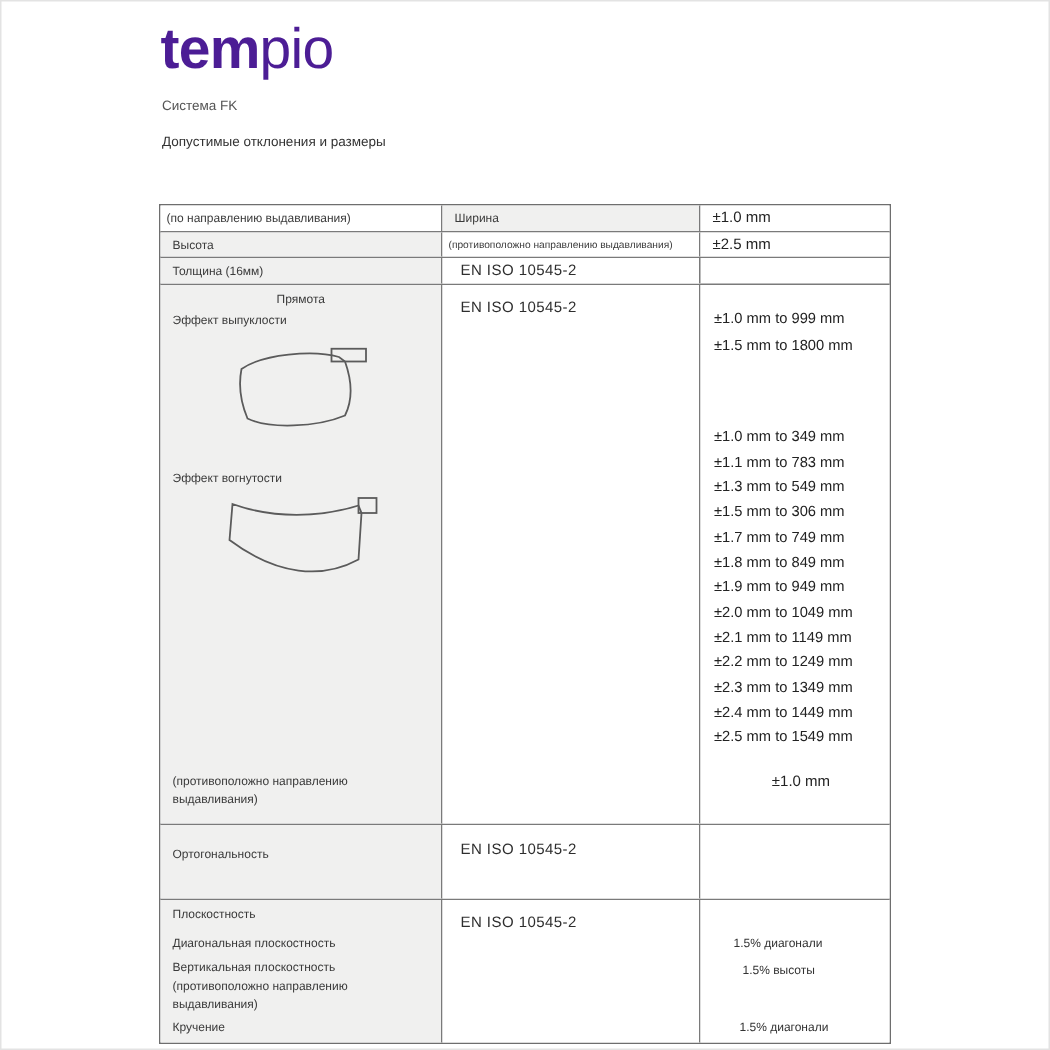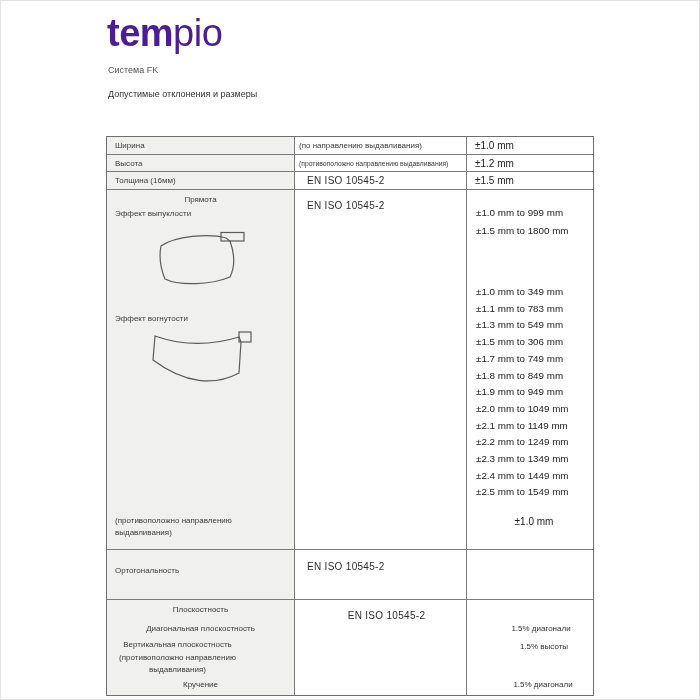--- a/index.html
+++ b/index.html
@@ -18,21 +18,21 @@
   .logo .l { font-weight:normal; }
   .subtitle { position:absolute; left:107px; top:64px; font-size:9px; color:#555; }
   .doc-link { position:absolute; left:107px; top:88px; font-size:9px; color:#333; cursor:pointer; }
 
   
   .tbl {
     position:absolute; left:105px; top:135px; width:488px;
     border:1px solid #6e6e6e;
   }
   .trow { display:grid; grid-template-columns:188px 172px 1fr; border-bottom:1px solid #7a7a7a; }
-  .trow:last-child { border-bottom:none;text-align:center; }
+  .trow:last-child { border-bottom:none; }
   .cell { position:relative; }
   .c1 { background:#f0f0ef; border-right:1px solid #7a7a7a; }
   .c2 { background:#fff; border-right:1px solid #7a7a7a; }
   .c3 { background:#fff; }
 
   .vcenter { display:flex; align-items:center; }
   .lbl  { font-size:8px; color:#3b3b3b; }
   .pad8 { padding-left:8px; }
   .note  { font-size:8px; color:#3b3b3b; padding-left:4px; }
   .note-sm { font-size:6.8px; color:#3b3b3b; padding-left:4px; white-space:nowrap; }
@@ -75,52 +75,49 @@
 
 <div class="logo">
   <span class="b">tem</span><span class="l">pio</span>
 </div>
 <div class="subtitle">Система FK</div>
 <div class="doc-link">Допустимые отклонения и размеры</div>
 
 <div class="tbl">
 
   <div class="trow" style="height:18px">
+    <div class="cell c2 vcenter">
+        <span class="note">(по направлению выдавливания)</span>
+      </div>
     <div class="cell c1 vcenter">
         <span class="lbl pad8">Ширина</span>
-      </div>
-    <div class="cell c2 vcenter">
-        <span class="note">(по направлению выдавливания)</span>
       </div>
     <div class="cell c3 vcenter">
         <span class="val pad8">±1.0 mm</span>
       </div>
   </div>
 
   <div class="trow" style="height:17px">
     <div class="cell c1 vcenter">
         <span class="lbl pad8">Высота</span>
       </div>
     <div class="cell c2 vcenter">
         <span class="note-sm">(противоположно направлению выдавливания)</span>
       </div>
     <div class="cell c3 vcenter">
-        <span class="val pad8">±1.2 mm</span>
+        <span class="val pad8">±2.5 mm</span>
       </div>
   </div>
 
   <div class="trow" style="height:18px">
     <div class="cell c1 vcenter">
         <span class="lbl pad8">Толщина (16мм)</span>
       </div>
     <div class="cell c2 vcenter">
         <span class="std" style="padding-left:12px">EN ISO 10545-2</span>
-      </div>
-    <div class="cell c3 vcenter">
-        <span class="val pad8">±1.5 mm</span>
       </div>
   </div>
 
   <div class="trow" style="height:360px">
     <div class="cell c1 straight-c1">
       <div class="t1">Прямота</div>
       <div class="t2">Эффект выпуклости</div>
 
       <svg class="diagram-convex" width="92" height="58" viewBox="0 0 92 58">
         <path d="M4,17 C18,7 52,4 69,9 L73,12 C78,26 78,38 73,48 C54,56 22,57 8,50 C3,38 2,27 4,17 Z"></path>

